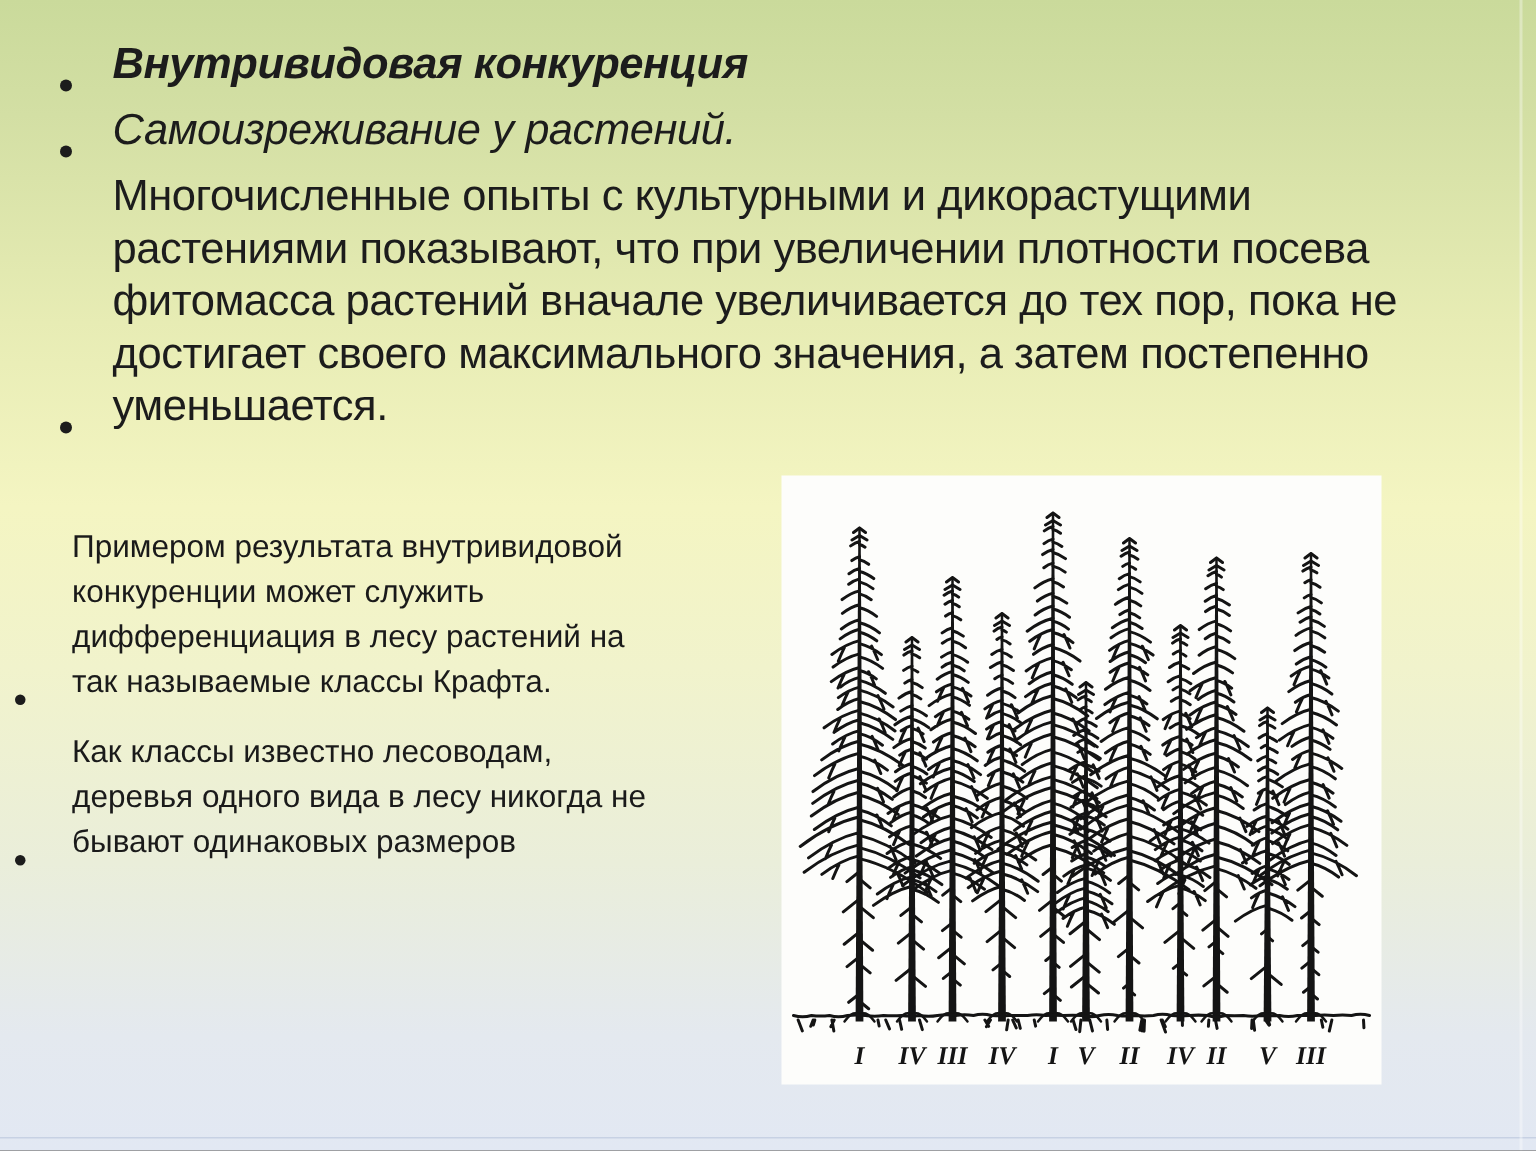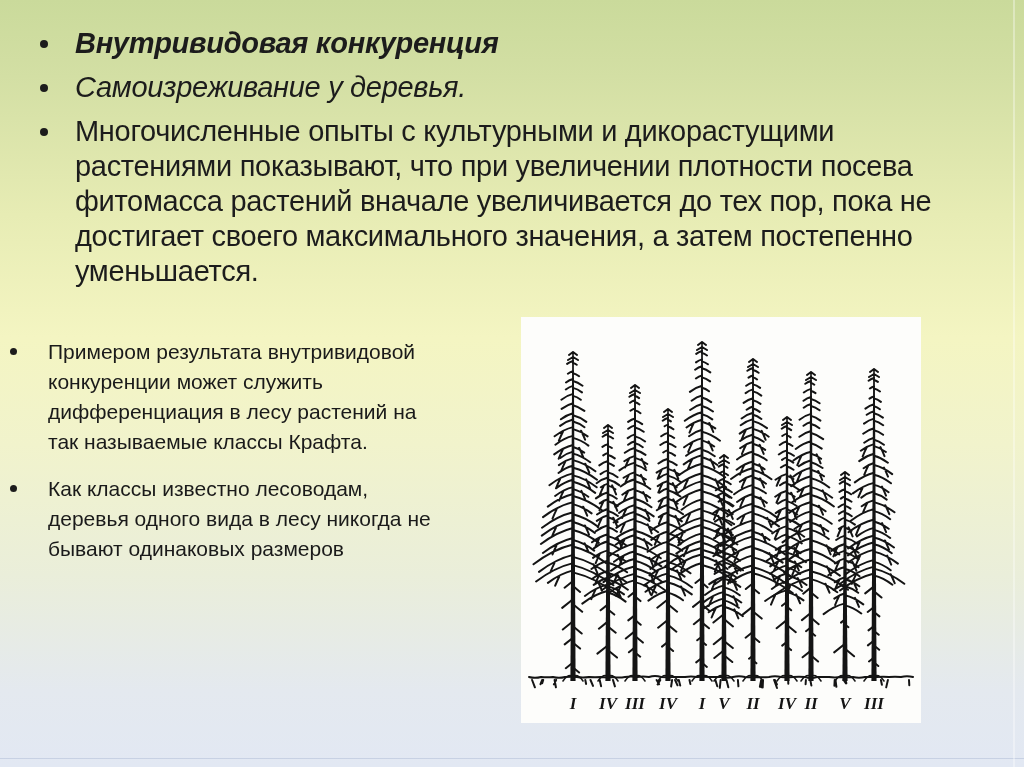--- a/index.html
+++ b/index.html
@@ -14,34 +14,34 @@
   }
   .slide::after{
     content:'';position:absolute;right:9px;top:0;bottom:0;width:2px;
     background:rgba(255,255,255,0.35);
   }
   .slide::before{
     content:'';position:absolute;left:0;right:0;bottom:8px;height:1px;
     background:rgba(150,165,200,0.35);
   }
   ul.bullets{list-style:none;margin:0;padding:0;position:absolute;}
-  ul.bullets li{display:flex;align-items:flex-start;}
+  ul.bullets li{display:flex;align-items:flex-end;}
   .dot{flex:0 0 auto;border-radius:50%;background:#1c1c1c;}
 
   .top-list{left:40px;top:26px;width:950px;}
   .top-list li{margin-bottom:9px;color:#1c1c1c;}
   .top-list .dot{width:8px;height:8px;margin:14px 0 0 0;}
   .top-list .txt{
     margin-left:27px;max-width:880px;
     font-size:29px;line-height:35px;letter-spacing:-0.3px;
   }
   .style-bold-italic .txt{font-weight:bold;font-style:italic;}
   .style-italic .txt{font-style:italic;}
 
-  .left-list{left:10px;top:337px;width:470px;}
+  .left-list{left:10px;top:350px;width:470px;}
   .left-list li{margin-bottom:17px;color:#1a1a1a;}
   .left-list .dot{width:7px;height:7px;margin:11px 0 0 0;}
   .left-list .txt{
     margin-left:31px;max-width:392px;
     font-size:21px;line-height:30px;
   }
 
   .figure{
     position:absolute;left:521px;top:317px;width:400px;height:406px;
     background:#fdfdfb;
@@ -57,21 +57,21 @@
 
 <div class="slide">
 
   <ul class="bullets top-list">
       <li class="style-bold-italic">
         <span class="dot"></span>
         <span class="txt">Внутривидовая конкуренция</span>
       </li>
       <li class="style-italic">
         <span class="dot"></span>
-        <span class="txt">Самоизреживание у деревья.</span>
+        <span class="txt">Самоизреживание у растений.</span>
       </li>
       <li class="style-regular">
         <span class="dot"></span>
         <span class="txt">Многочисленные опыты с культурными и дикорастущими растениями показывают, что при увеличении плотности посева фитомасса растений вначале увеличивается до тех пор, пока не достигает своего максимального значения, а затем постепенно уменьшается.</span>
       </li>
     </ul>
 
   <ul class="bullets left-list">
       <li>
         <span class="dot"></span>

